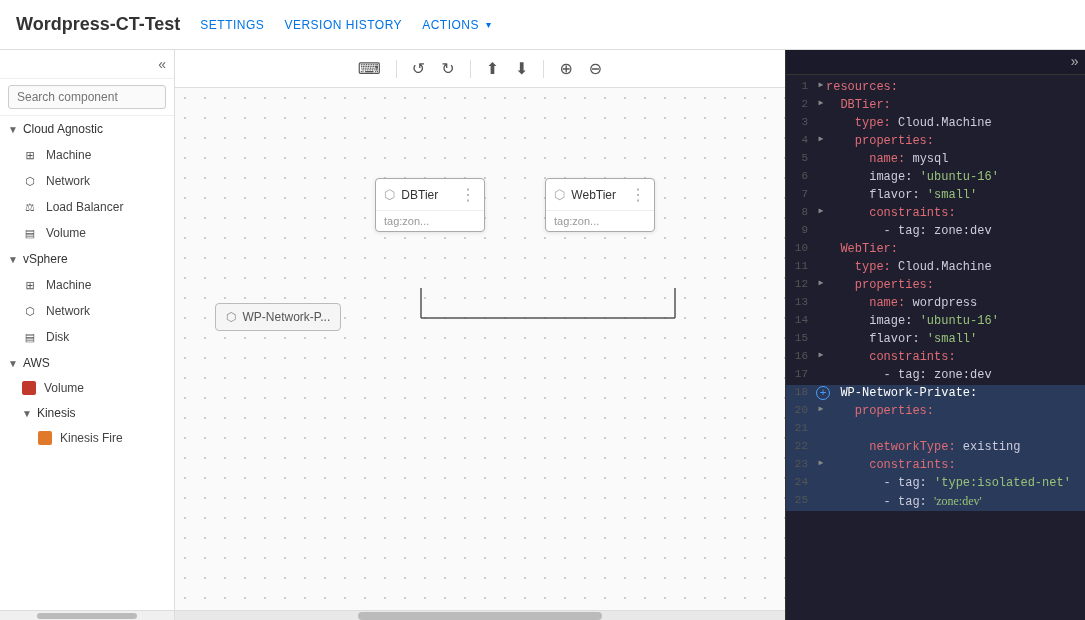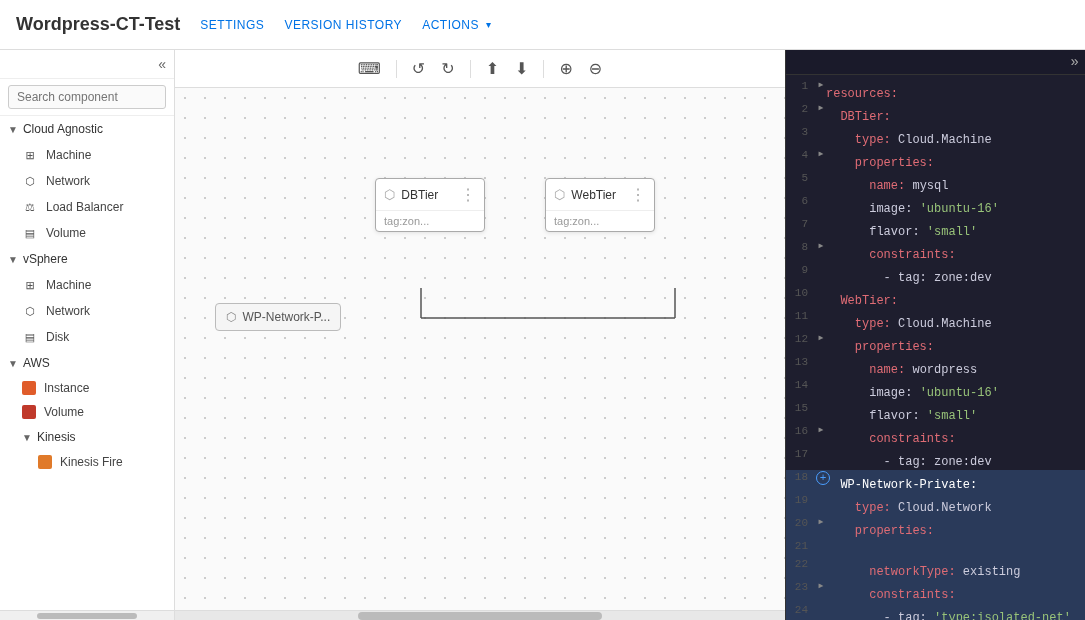--- a/index.html
+++ b/index.html
@@ -52,21 +52,21 @@
     .network-icon { color: #888; font-size: 12px; }
 
     
     .code-panel { width: 300px; background: #1e1e2e; color: #cdd; font-family: 'Courier New', monospace; font-size: 12px; display: flex; flex-direction: column; flex-shrink: 0; border-left: 1px solid #333; }
     .code-panel-header { display: flex; justify-content: flex-end; padding: 4px 6px; background: #1a1a2a; border-bottom: 1px solid #333; }
     .code-expand-btn { color: #aaa; cursor: pointer; font-size: 14px; }
     .code-body { flex: 1; overflow-y: auto; padding: 4px 0; }
     .code-line { display: flex; align-items: flex-start; padding: 1px 0; min-height: 18px; }
     .line-num { width: 30px; text-align: right; padding-right: 8px; color: #555; font-size: 11px; flex-shrink: 0; user-select: none; }
     .line-dot { width: 10px; flex-shrink: 0; text-align: center; color: #555; font-size: 10px; }
-    .line-content { flex: 1; white-space: pre; color: #ccd; margin-top: 7px; }
+    .line-content { flex: 1; white-space: pre; color: #ccd; }
     .code-highlight { background: #2a3a5a; }
     .code-body::-webkit-scrollbar { width: 4px; }
     .code-body::-webkit-scrollbar-thumb { background: #444; border-radius: 2px; }
 
     
     .canvas-hscroll { height: 10px; background: #e8e8e8; border-top: 1px solid #ddd; position: relative; }
     .canvas-hscroll-thumb { position: absolute; left: 30%; width: 40%; height: 8px; background: #bbb; border-radius: 4px; top: 1px; }
   </style>
 </head>
 <body>
@@ -131,24 +131,20 @@
         <div class="sidebar-item">
           <span class="item-icon icon-disk">▤</span>
           <span>Disk</span>
         </div>
       </div>
 
       <div class="sidebar-group">
         <div class="sidebar-group-header">
           <span class="chevron">▼</span>
           <span>AWS</span>
-        </div>
-        <div class="sidebar-item">
-          <span class="item-icon" style="background:#e05c2a;border-radius:2px;width:14px;height:14px;display:inline-block;"></span>
-          <span>Instance</span>
         </div>
         <div class="sidebar-item">
           <span class="item-icon" style="background:#c0392b;border-radius:2px;width:14px;height:14px;display:inline-block;"></span>
           <span>Volume</span>
         </div>
         <div class="sidebar-group-header" style="padding-left:22px;">
           <span class="chevron">▼</span>
           <span>Kinesis</span>
         </div>
         <div class="sidebar-item" style="padding-left:38px;">
@@ -304,25 +300,20 @@
           <span class="line-num">17</span>
           <span class="line-dot"></span>
           <span class="line-content">        - tag: zone:dev</span>
         </div>
         <div class="code-line code-highlight">
           <span class="line-num">18</span>
           <span class="line-dot"><span style="display: inline-flex; align-items: center; justify-content: center; width: 14px; height: 14px; border: 1.5px solid rgb(74, 158, 255); border-radius: 50%; color: rgb(74, 158, 255); font-size: 11px; cursor: pointer;">+</span></span>
           <span class="line-content">  <span style="color:#ffffff;">WP-Network-Private:</span></span>
         </div>
         <div class="code-line code-highlight">
-          <span class="line-num">19</span>
-          <span class="line-dot"></span>
-          <span class="line-content">    <span style="color:#e06c75;">type:</span> Cloud.Network</span>
-        </div>
-        <div class="code-line code-highlight">
           <span class="line-num">20</span>
           <span class="line-dot" style="color: rgb(136, 136, 136); font-size: 8px;">▶</span>
           <span class="line-content">    <span style="color:#e06c75;">properties:</span></span>
         </div>
         <div class="code-line code-highlight">
           <span class="line-num">21</span>
           <span class="line-dot"></span>
         </div>
         <div class="code-line code-highlight">
           <span class="line-num">22</span>

